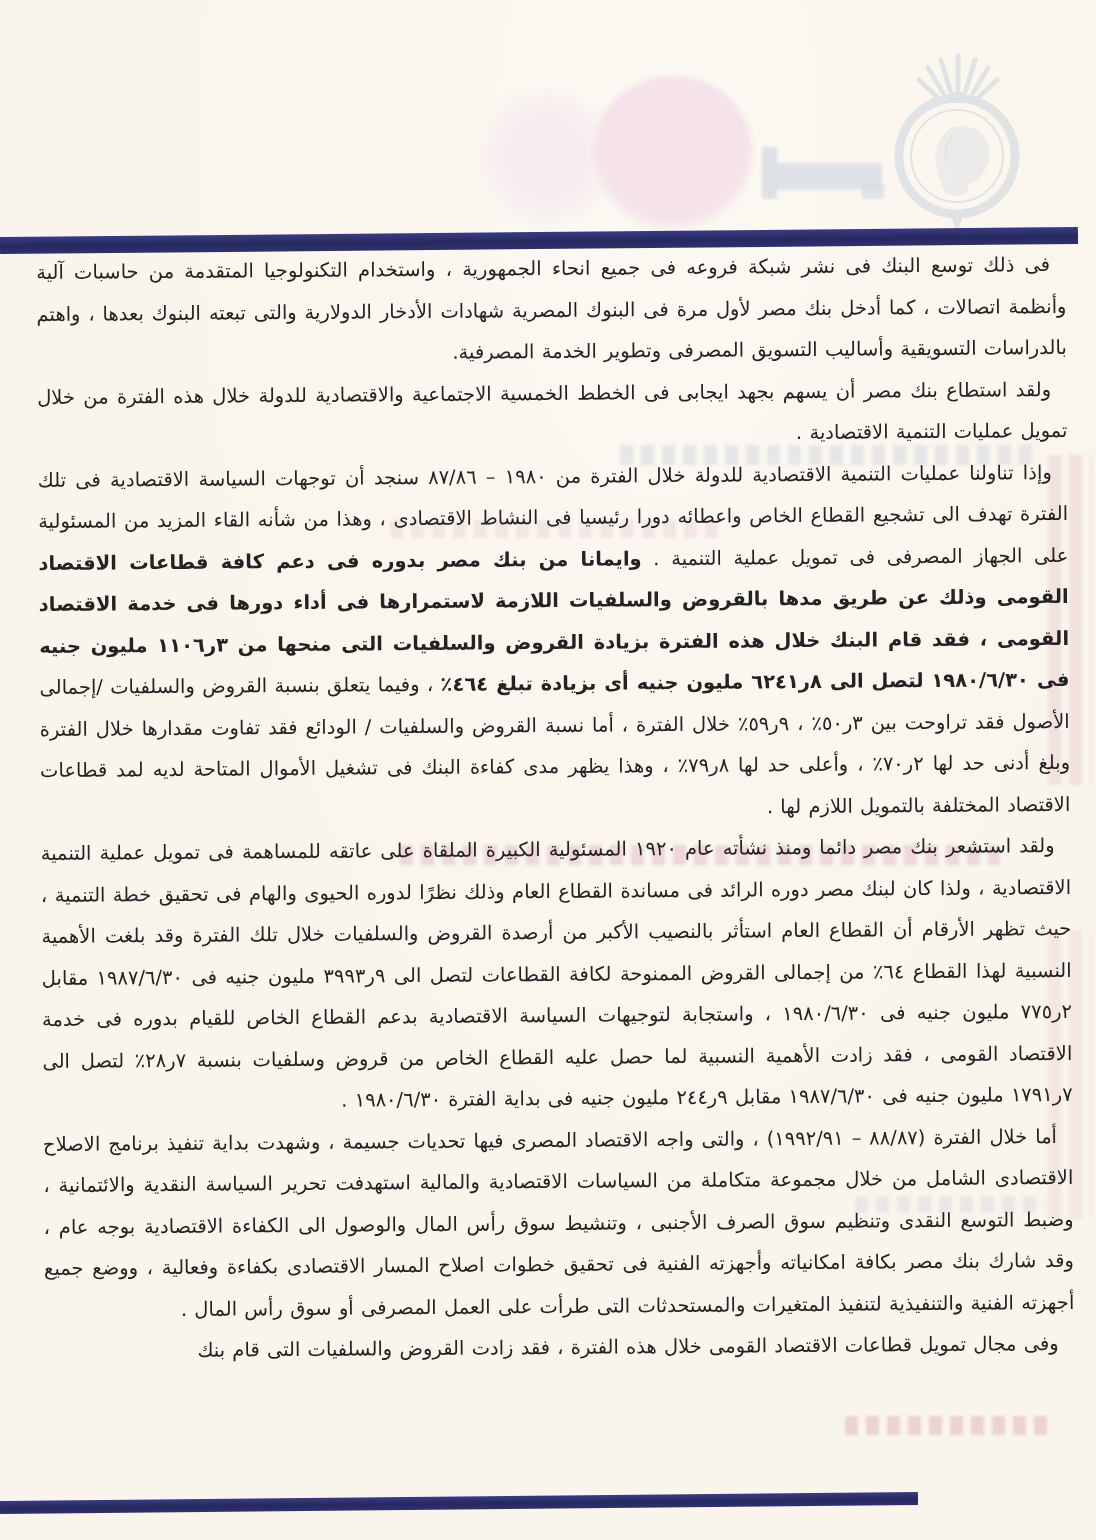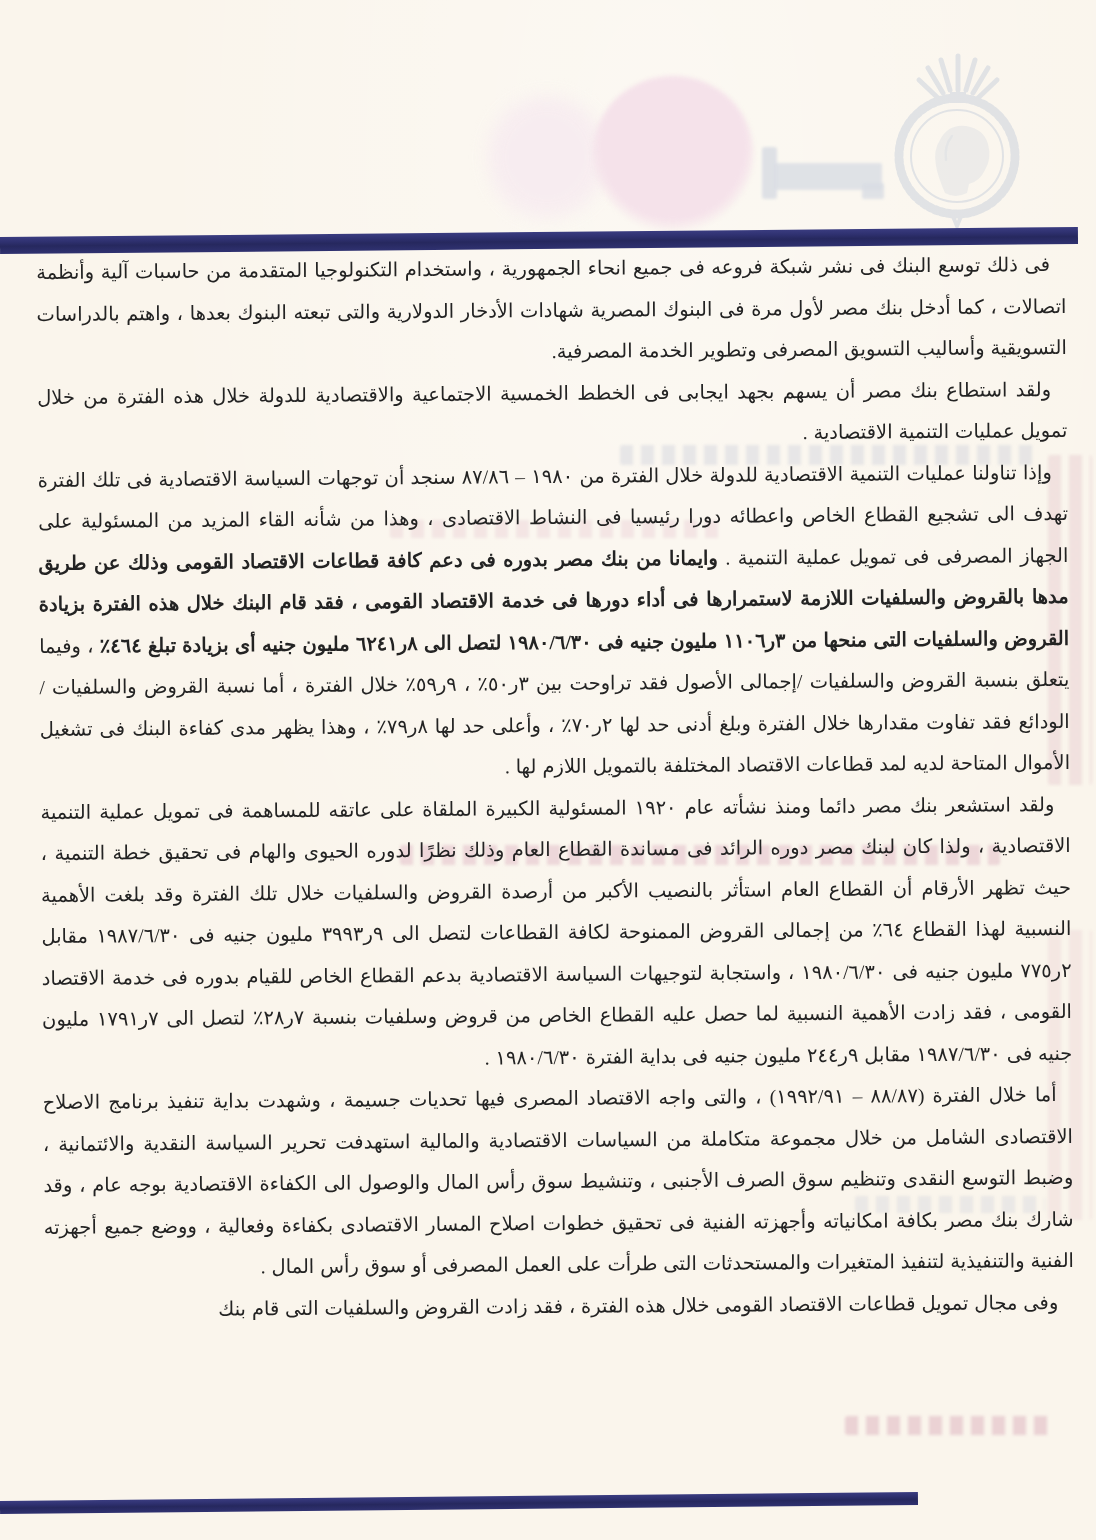--- a/index.html
+++ b/index.html
@@ -19,21 +19,20 @@
     background:var(--paper);
     overflow:hidden;
     font-family:"DejaVu Sans",sans-serif;
     position:relative;
   }
   .page{
     position:absolute;inset:0;
     background:
       radial-gradient(ellipse at 60% 10%, rgba(255,255,255,.35), rgba(255,255,255,0) 55%),
       var(--paper);
-    font-family: Liberation Serif, serif;
   }
   
   .stain{position:absolute;border-radius:50%;}
   .stain-pink-soft{
     left:488px;top:96px;width:118px;height:122px;
     background:var(--pink-soft);
     filter:blur(9px);opacity:.85;
   }
   .stain-pink{
     left:592px;top:76px;width:162px;height:156px;

